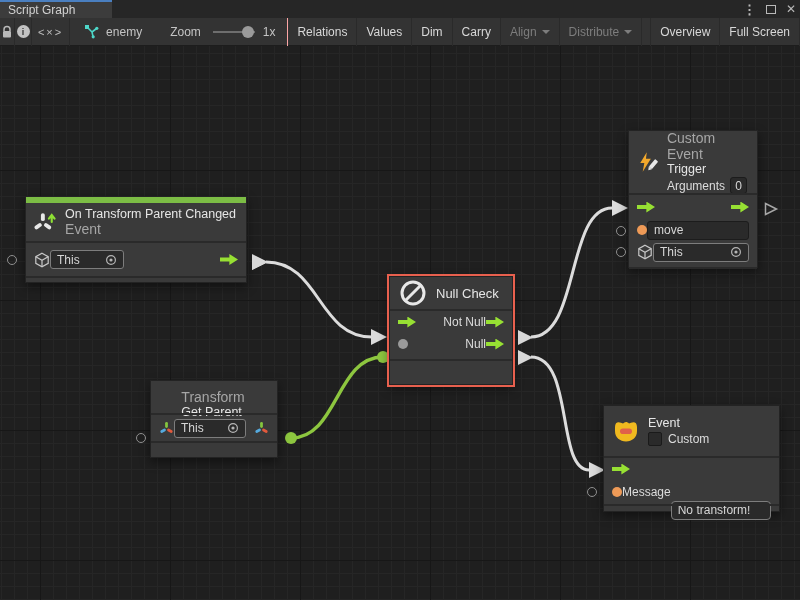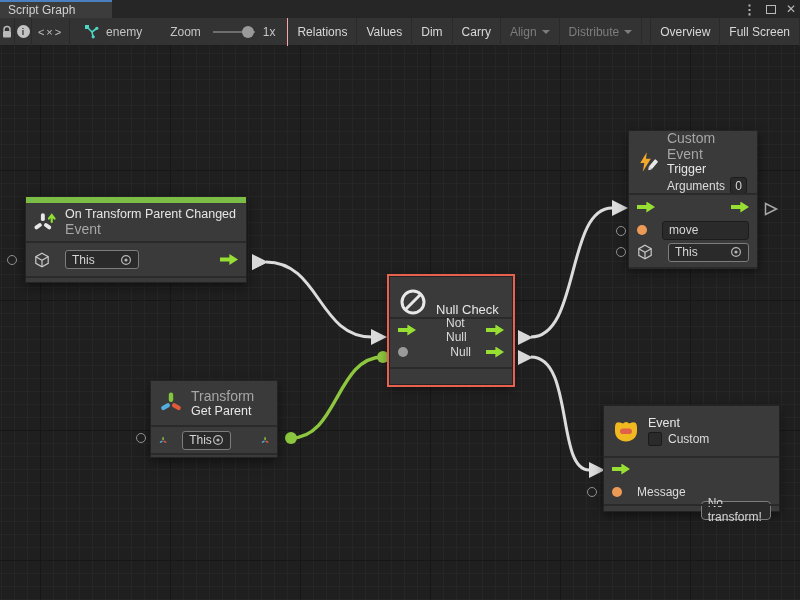--- a/index.html
+++ b/index.html
@@ -55,21 +55,21 @@
 
   
   .node { position:absolute; background:#3a3a3a; border:1px solid #232323; color:#dcdcdc;
     font-size:12px; display:flex; flex-direction:column; box-shadow:0 4px 10px rgba(0,0,0,.45); }
   .node-sep { height:2px; background:#2a2a2a; flex:none; }
   .node-footer { flex:1; }
   .n-head { display:flex; align-items:center; gap:8px; padding:0 10px 0 8px; flex:none; }
   .n-titles { display:flex; flex-direction:column; justify-content:center; }
   .n-title { font-size:12.5px; color:#e6e6e6; white-space:nowrap; }
   .n-sub { font-size:14px; color:#a6a6a6; }
-  .n-row { display:flex; align-items:center; gap:15px; padding:0 8px; flex:none; }
+  .n-row { display:flex; align-items:center; gap:0; padding:0 8px; flex:none; }
   .spacer { flex:1; }
 
   .green-bar { height:6px; background:#7cbd45; flex:none; }
   .garrow { width:18px; height:11px; background:#97e033; flex:none;
     clip-path:polygon(0 32%,52% 32%,52% 0,100% 50%,52% 100%,52% 68%,0 68%); }
   .tri { position:absolute; width:15px; height:15px; background:#d8d8d8;
     clip-path:polygon(0 0,100% 50%,0 100%); }
   .port-circle { position:absolute; width:10px; height:10px; border:1.5px solid #8f8f8f; border-radius:50%; }
   .dot { width:10px; height:10px; border-radius:50%; flex:none; }
   .dot.orange { background:#ee9a57; }
@@ -81,31 +81,31 @@
     display:flex; align-items:center; justify-content:center; font-size:12px; color:#d6d6d6; flex:none; }
   .checkbox { width:14px; height:14px; background:#2a2a2a; border:1px solid #1a1a1a; border-radius:2px; flex:none; }
   .target-ico { margin-left:auto; flex:none; display:flex; }
 
   #node-on-transform { left:25px; top:150px; width:222px; height:87px; }
   #node-on-transform .n-head { height:38px; }
   #node-on-transform .n-row { height:33px; }
 
   #node-null-check { left:389px; top:230px; width:124px; height:109px;
     box-shadow:0 0 0 2px #e8604e, 0 4px 10px rgba(0,0,0,.45); }
-  #node-null-check .n-head { height:40px;align-items:flex-end; }
+  #node-null-check .n-head { height:32px; }
   #node-null-check .n-row { height:22px; }
   #node-null-check .n-title { font-size:13px; }
 
   #node-custom-event { left:628px; top:84px; width:130px; height:138px; }
   #node-custom-event .n-head { height:62px; }
   #node-custom-event .r1 { height:24px; }
   #node-custom-event .r2, #node-custom-event .r3 { height:22px; }
 
   #node-get-parent { left:150px; top:334px; width:128px; height:78px; }
-  #node-get-parent .n-head { height:44px; }
+  #node-get-parent .n-head { height:32px;flex-direction:column; }
   #node-get-parent .n-row { height:26px; }
 
   #node-throw { left:603px; top:359px; width:177px; height:107px; }
   #node-throw .n-head { height:50px; }
   #node-throw .r1 { height:22px; }
   #node-throw .r2 { height:24px; }
 </style>
 </head>
 <body>
 

